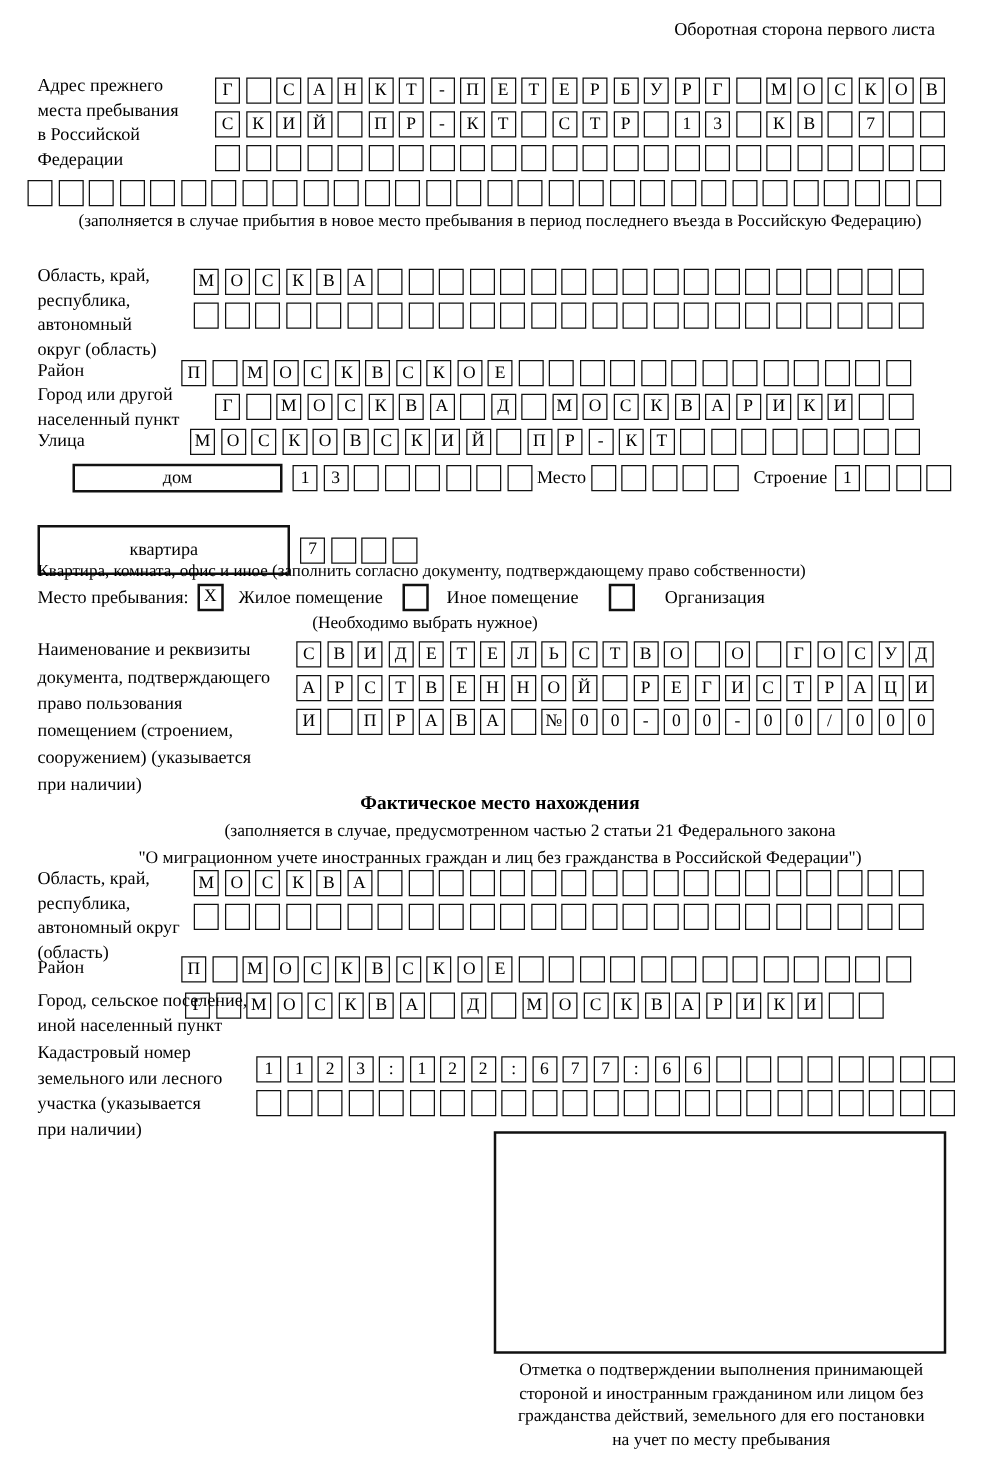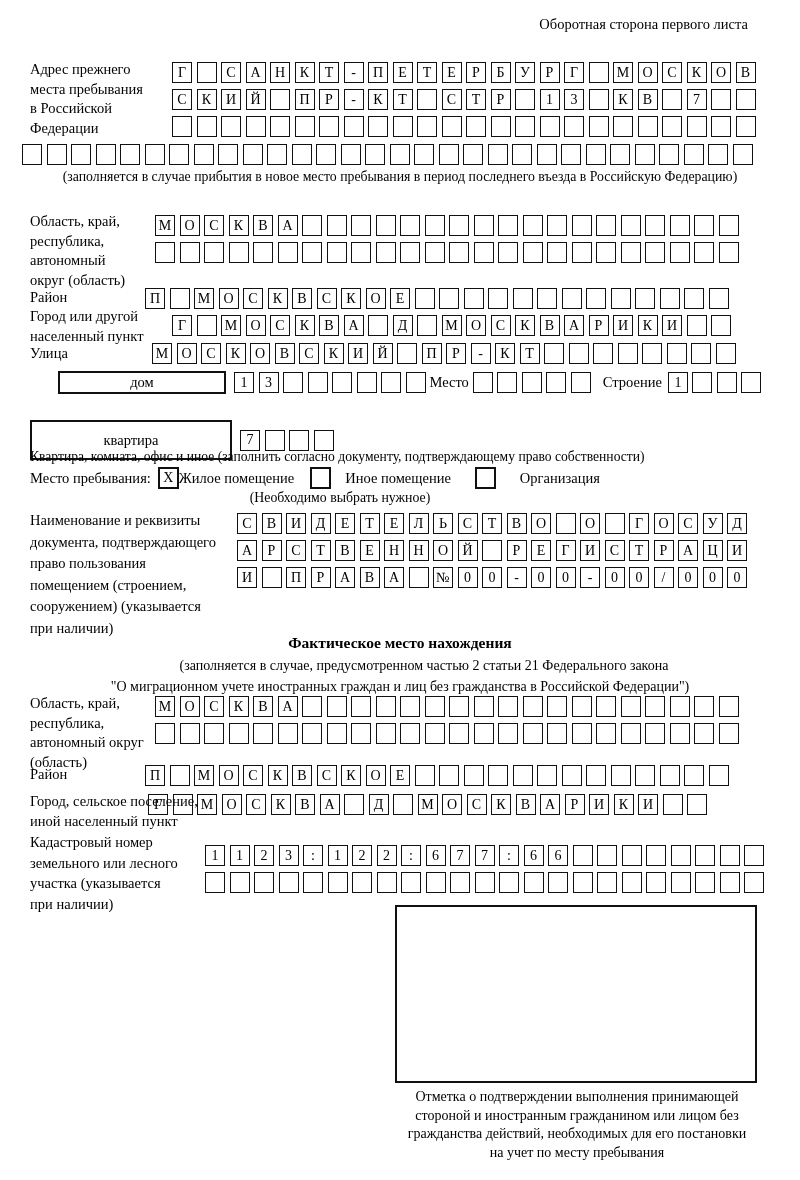--- a/index.html
+++ b/index.html
@@ -337,21 +337,21 @@
         <span class="cell"></span>
         <span class="cell"></span>
         <span class="cell"></span>
       </div>
   </div>
   <div class="abs cap" style="left:30px; top:449px;">Квартира, комната, офис и иное (заполнить согласно документу, подтверждающему право собственности)</div>
 
   <div class="abs inlinerow" style="left:30px; top:467px;">
     <div class="ilabel">Место пребывания:</div>
     <div class="checkbox" style="margin-left:7px;">X</div>
-    <div class="ilabel" style="margin-left:0;">Жилое помещение</div>
+    <div class="ilabel" style="margin-left:12px;">Жилое помещение</div>
     <div class="checkbox" style="margin-left:16px;"></div>
     <div class="ilabel" style="margin-left:14px;">Иное помещение</div>
     <div class="checkbox" style="margin-left:24px;"></div>
     <div class="ilabel" style="margin-left:24px;">Организация</div>
   </div>
   <div class="abs" style="left:180px; top:490px; width:320px; text-align:center; font-size:13.8px;">(Необходимо выбрать нужное)</div>
 
   <div class="abs lbl" style="left:30px; top:510px; line-height:21.5px;">Наименование и реквизиты
 документа, подтверждающего
 право пользования
@@ -602,16 +602,16 @@
         <span class="cell"></span>
         <span class="cell"></span>
         <span class="cell"></span>
         <span class="cell"></span>
       </div>
   </div>
 
   <div class="abs stamp-box" style="left:395px; top:905px; width:362px; height:178px;"></div>
   <div class="abs stamp-cap" style="left:392px; top:1088px; width:370px;">Отметка о подтверждении выполнения принимающей
 стороной и иностранным гражданином или лицом без
-гражданства действий, необходимых для его постановки
+гражданства действий, земельного для его постановки
 на учет по месту пребывания</div>
 
 </div>
 
 </body></html>

